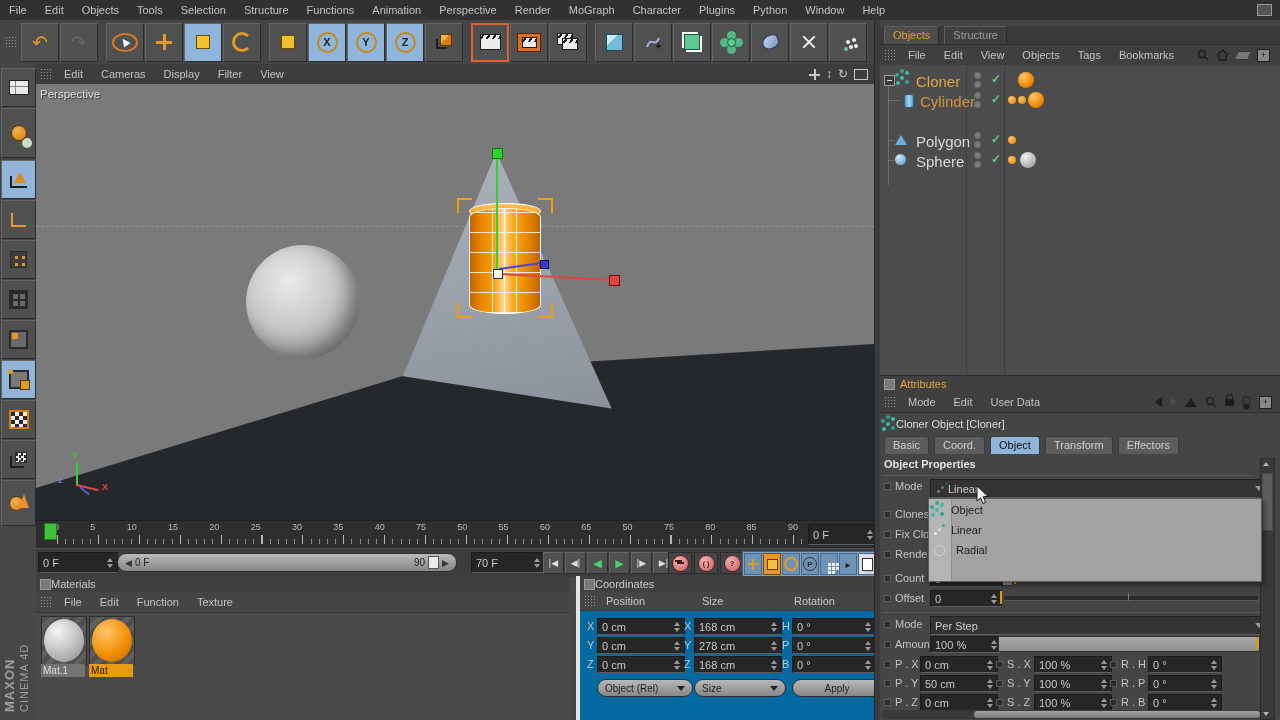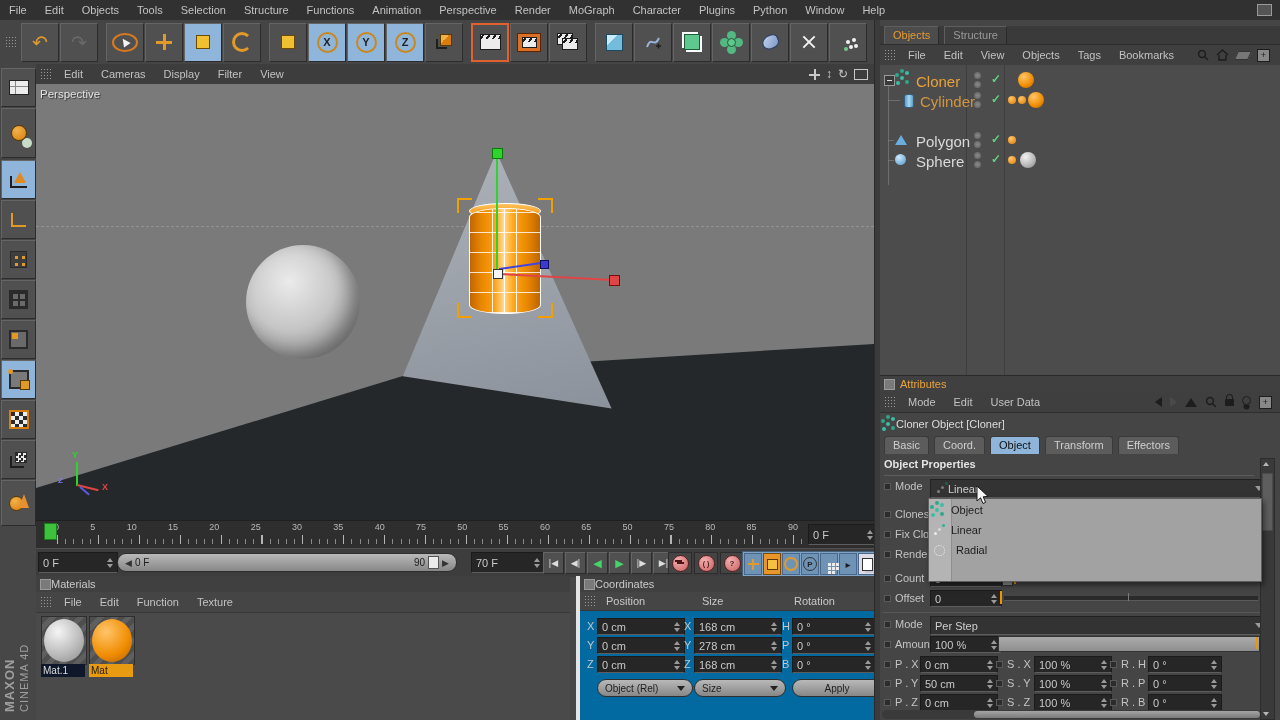--- a/index.html
+++ b/index.html
@@ -96,21 +96,21 @@
   .ptitle .wicon{width:9px;height:9px;background:#7a7a7a;border:1px solid #9a9a9a;}
   .pmenu{position:absolute;left:0;top:16px;right:0;height:20px;background:#454545;border-bottom:1px solid #383838;
     display:flex;align-items:center;}
   #materials{left:36px;top:576px;width:534px;height:144px;background:#4a4a4a;}
   .thumb{position:absolute;width:44px;height:62px;}
   .thumbimg{position:absolute;left:0;top:0;width:44px;height:47px;border:1px solid #2e2e2e;
     background:repeating-linear-gradient(135deg,#4e4e4e 0 5px,#5f5f5f 5px 10px);}
   .ball{position:absolute;inset:2px;border-radius:50%;}
   .ball.gray{background:radial-gradient(circle at 35% 30%,#f5f5f5,#bdbdbd 55%,#8a8a8a);}
   .ball.orange{background:radial-gradient(circle at 35% 30%,#ffc56a,#f08c00 60%,#b05e00);}
-  .mlabel{position:absolute;left:0;top:48px;width:44px;height:13px;background:#0f172a;color:#ddd;font-size:10px;
+  .mlabel{position:absolute;left:0;top:48px;width:44px;height:13px;background:#737373;color:#ddd;font-size:10px;
     display:flex;align-items:center;padding-left:2px;box-sizing:border-box;}
   .mlabel.sel{background:#e89a10;color:#1a1a1a;}
   #coords{left:576px;top:576px;width:300px;height:144px;background:#0369a1;border-left:4px solid #e5e5e5;}
   .clabel{position:absolute;color:#c5c5c5;}
   
   #rsplit{left:874px;top:20px;width:6px;height:700px;background:#3b3b3b;border-left:1px solid #2a2a2a;border-right:1px solid #2a2a2a;}
   #rpanel{left:880px;top:20px;width:400px;height:700px;background:#454545;}
   #omtabs{position:absolute;left:0;top:6px;width:100%;height:19px;border-bottom:1px solid #2e2e2e;background:#3a3a3a;padding-left:4px;box-sizing:border-box;}
   #omtabs .tab{border-radius:0;border-color:#5e5e5e #2a2a2a #3a3a3a #5e5e5e;background:#4c4c4c;}
   #omtabs .tab.objects{color:#e89b30;}

